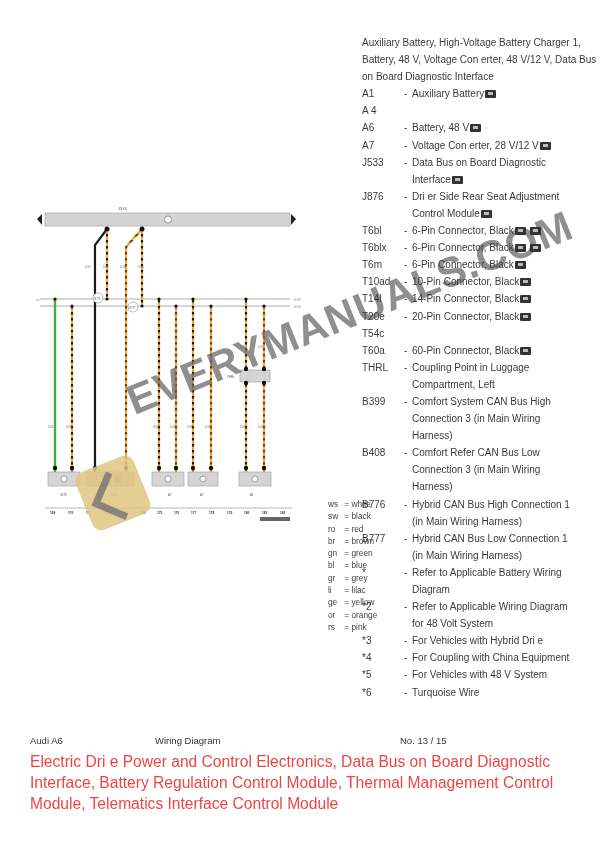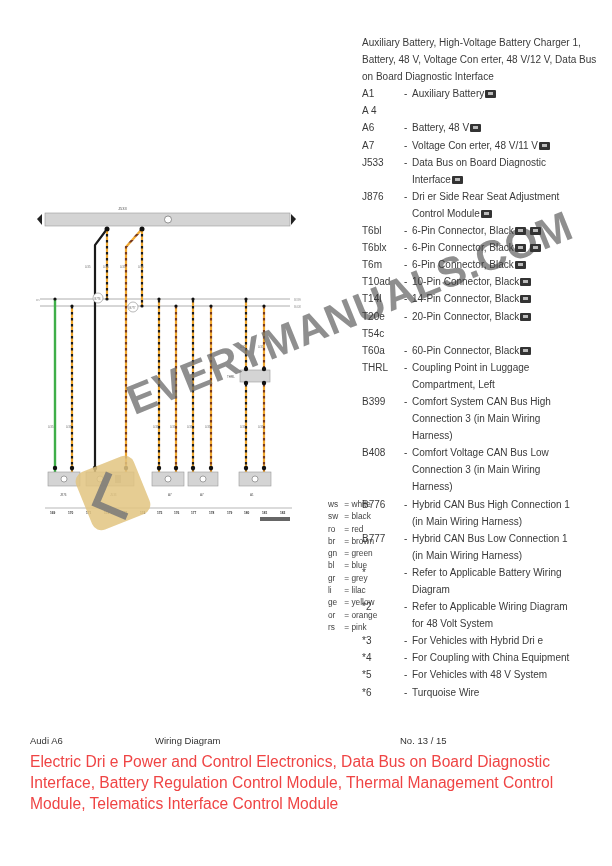--- a/index.html
+++ b/index.html
@@ -192,21 +192,21 @@
       </div>
       <div class="legend-row">
         <div class="legend-code">A  4</div>
       </div>
       <div class="legend-row">
         <div class="legend-code">A6</div>
         <div class="legend-desc"><span class="dash">-</span><span>Battery, 48 V</span><span class="leg-icon"></span></div>
       </div>
       <div class="legend-row">
         <div class="legend-code">A7</div>
-        <div class="legend-desc"><span class="dash">-</span><span>Voltage Con  erter, 48 V/11 V</span><span class="leg-icon"></span></div>
+        <div class="legend-desc"><span class="dash">-</span><span>Voltage Con  erter, 28 V/12 V</span><span class="leg-icon"></span></div>
       </div>
       <div class="legend-row">
         <div class="legend-code">J533</div>
         <div class="legend-desc"><span class="dash">-</span><span>Data Bus on Board Diagnostic</span><span class="cont">Interface<span class="leg-icon"></span></span></div>
       </div>
       <div class="legend-row">
         <div class="legend-code">J876</div>
         <div class="legend-desc"><span class="dash">-</span><span>Dri  er Side Rear Seat Adjustment</span><span class="cont">Control Module<span class="leg-icon"></span></span></div>
       </div>
       <div class="legend-row">
@@ -243,21 +243,21 @@
       <div class="legend-row">
         <div class="legend-code">THRL</div>
         <div class="legend-desc"><span class="dash">-</span><span>Coupling Point in Luggage</span><span class="cont">Compartment, Left</span></div>
       </div>
       <div class="legend-row">
         <div class="legend-code">B399</div>
         <div class="legend-desc"><span class="dash">-</span><span>Comfort System CAN Bus High</span><span class="cont">Connection 3 (in Main Wiring</span><span class="cont">Harness)</span></div>
       </div>
       <div class="legend-row">
         <div class="legend-code">B408</div>
-        <div class="legend-desc"><span class="dash">-</span><span>Comfort Voltage CAN Bus Low</span><span class="cont">Connection 3 (in Main Wiring</span><span class="cont">Harness)</span></div>
+        <div class="legend-desc"><span class="dash">-</span><span>Comfort Refer CAN Bus Low</span><span class="cont">Connection 3 (in Main Wiring</span><span class="cont">Harness)</span></div>
       </div>
       <div class="legend-row">
         <div class="legend-code">B776</div>
         <div class="legend-desc"><span class="dash">-</span><span>Hybrid CAN Bus High Connection 1</span><span class="cont">(in Main Wiring Harness)</span></div>
       </div>
       <div class="legend-row">
         <div class="legend-code">B777</div>
         <div class="legend-desc"><span class="dash">-</span><span>Hybrid CAN Bus Low Connection 1</span><span class="cont">(in Main Wiring Harness)</span></div>
       </div>
       <div class="legend-row">

